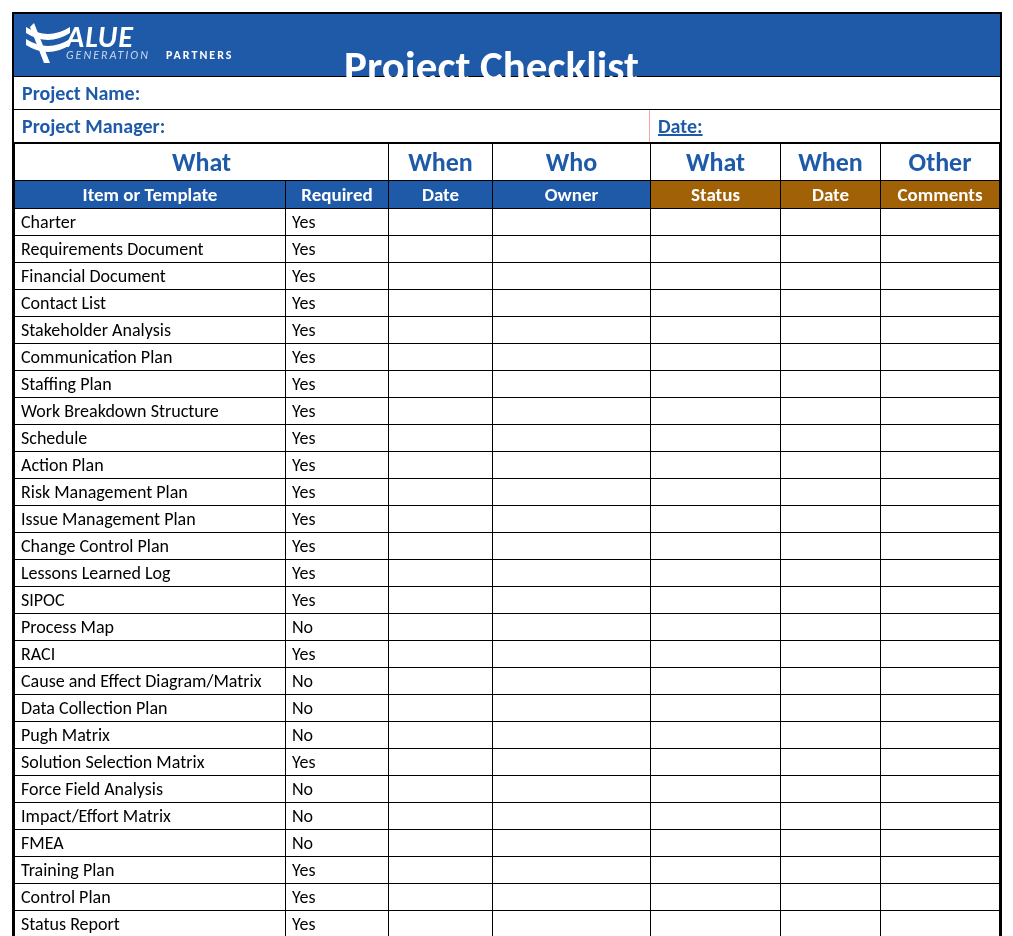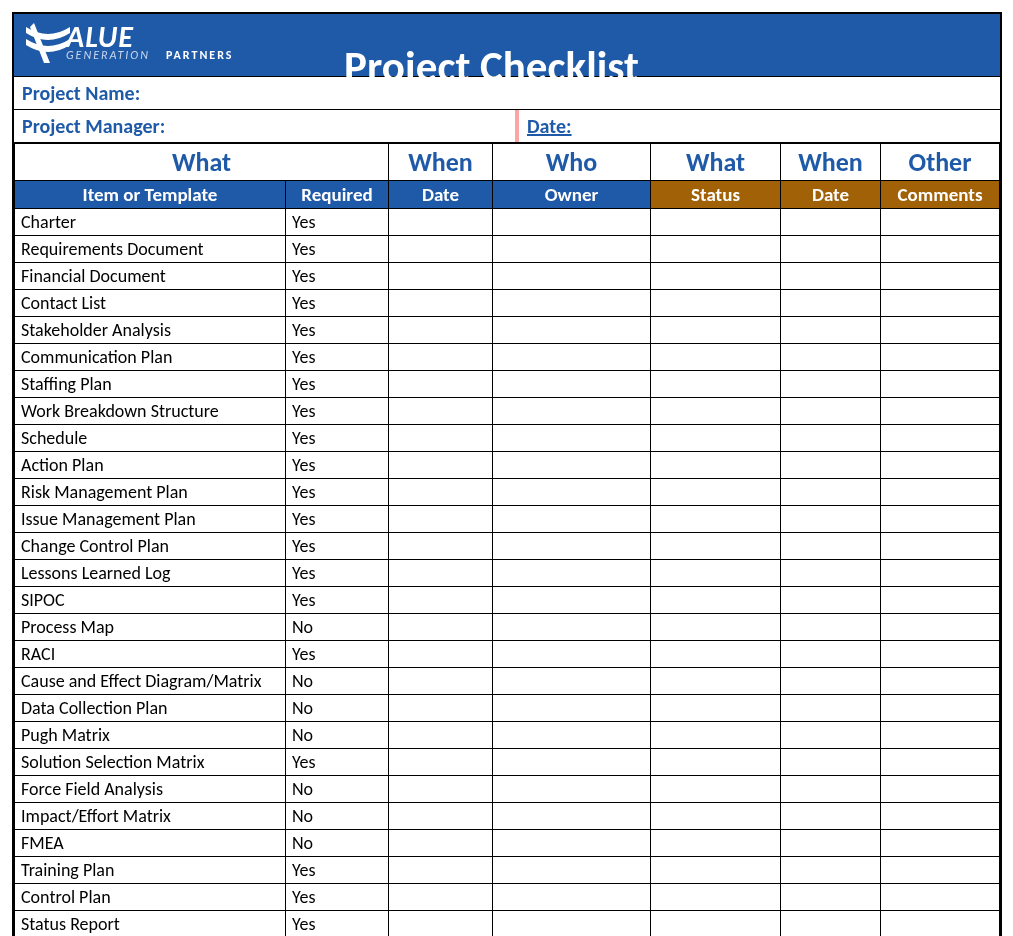--- a/index.html
+++ b/index.html
@@ -69,21 +69,21 @@
     border-bottom: 1px solid #000;
   }
   .meta-cell {
     padding: 4px 8px;
     font-weight: 700;
     color: #1f5aa8;
     font-size: 20px;
     box-sizing: border-box;
   }
   .meta-full { width: 100%; }
-  .meta-left { width: 505px; border-right: 4px solid #fca5a5;}
+  .meta-left { width: 636px; border-right: 1px solid #fca5a5;}
   .meta-right { flex:1;text-decoration:underline; }
 
   
   table {
     width: 100%;
     border-collapse: collapse;
     table-layout: fixed;
   }
   col.c-item   { width: 271px; }
   col.c-req    { width: 103px; }

